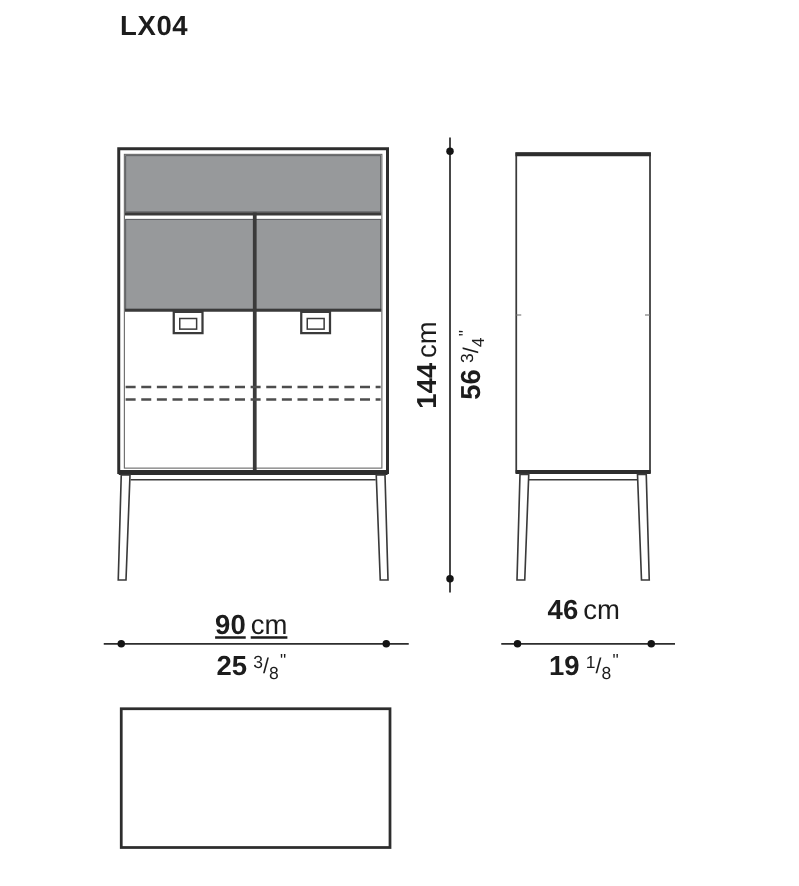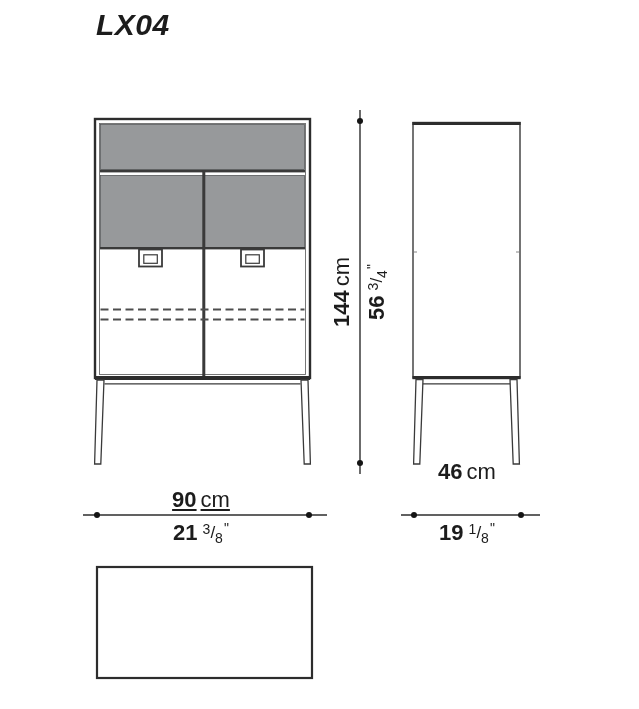--- a/index.html
+++ b/index.html
@@ -2,21 +2,21 @@
 <html><head>
 <meta charset="utf-8">
 <style>
   html,body{margin:0;padding:0;background:#ffffff;}
   .canvas{
     position:relative;width:639px;height:709px;background:#ffffff;
     font-family:"Liberation Sans", sans-serif;color:#1c1c1c;overflow:hidden;
   }
   .drawing{position:absolute;left:0;top:0;}
   .label{position:absolute;white-space:nowrap;color:#1c1c1c;line-height:1;}
-  .title{font-size:30px;font-weight:700;letter-spacing:0.5px;font-style:italic;}
+  .title{font-size:22px;font-weight:700;letter-spacing:0.5px;}
   .dim{font-size:22px;transform:translate(-50%,-50%);}
   .dim.rot{transform:translate(-50%,-50%) rotate(-90deg);}
   .dim .num{font-weight:700;}
   .dim .unit{font-weight:400;margin-left:4px;}
   .frac{font-size:14px;font-weight:400;margin-left:5px;letter-spacing:0;}
   .fnum{position:relative;top:-0.45em;}
   .fslash{font-size:17px;position:relative;top:-0.1em;}
   .fden{position:relative;top:0.18em;}
   .inch{font-size:14px;font-weight:400;position:relative;top:-0.5em;margin-left:1px;}
 </style>
@@ -96,23 +96,23 @@
     <span class="num">144</span><span class="unit">cm</span>
   </div>
   <div class="label dim rot" style="left:377px;top:292px;">
     <span class="num">56</span><span class="frac"><span class="fnum">3</span><span class="fslash">/</span><span class="fden">4</span></span><span class="inch">"</span>
   </div>
 
   <div class="label dim" style="left:201px;top:500px;text-decoration:underline;">
     <span class="num">90</span><span class="unit">cm</span>
   </div>
   <div class="label dim" style="left:201px;top:533px;">
-    <span class="num">21</span><span class="frac"><span class="fnum">3</span><span class="fslash">/</span><span class="fden">8</span></span><span class="inch">"</span>
+    <span class="num">25</span><span class="frac"><span class="fnum">3</span><span class="fslash">/</span><span class="fden">8</span></span><span class="inch">"</span>
   </div>
 
-  <div class="label dim" style="left:467px;top:472px;">
+  <div class="label dim" style="left:467px;top:488px;">
     <span class="num">46</span><span class="unit">cm</span>
   </div>
   <div class="label dim" style="left:467px;top:533px;">
     <span class="num">19</span><span class="frac"><span class="fnum">1</span><span class="fslash">/</span><span class="fden">8</span></span><span class="inch">"</span>
   </div>
 
 </div>
 
 </body></html>

